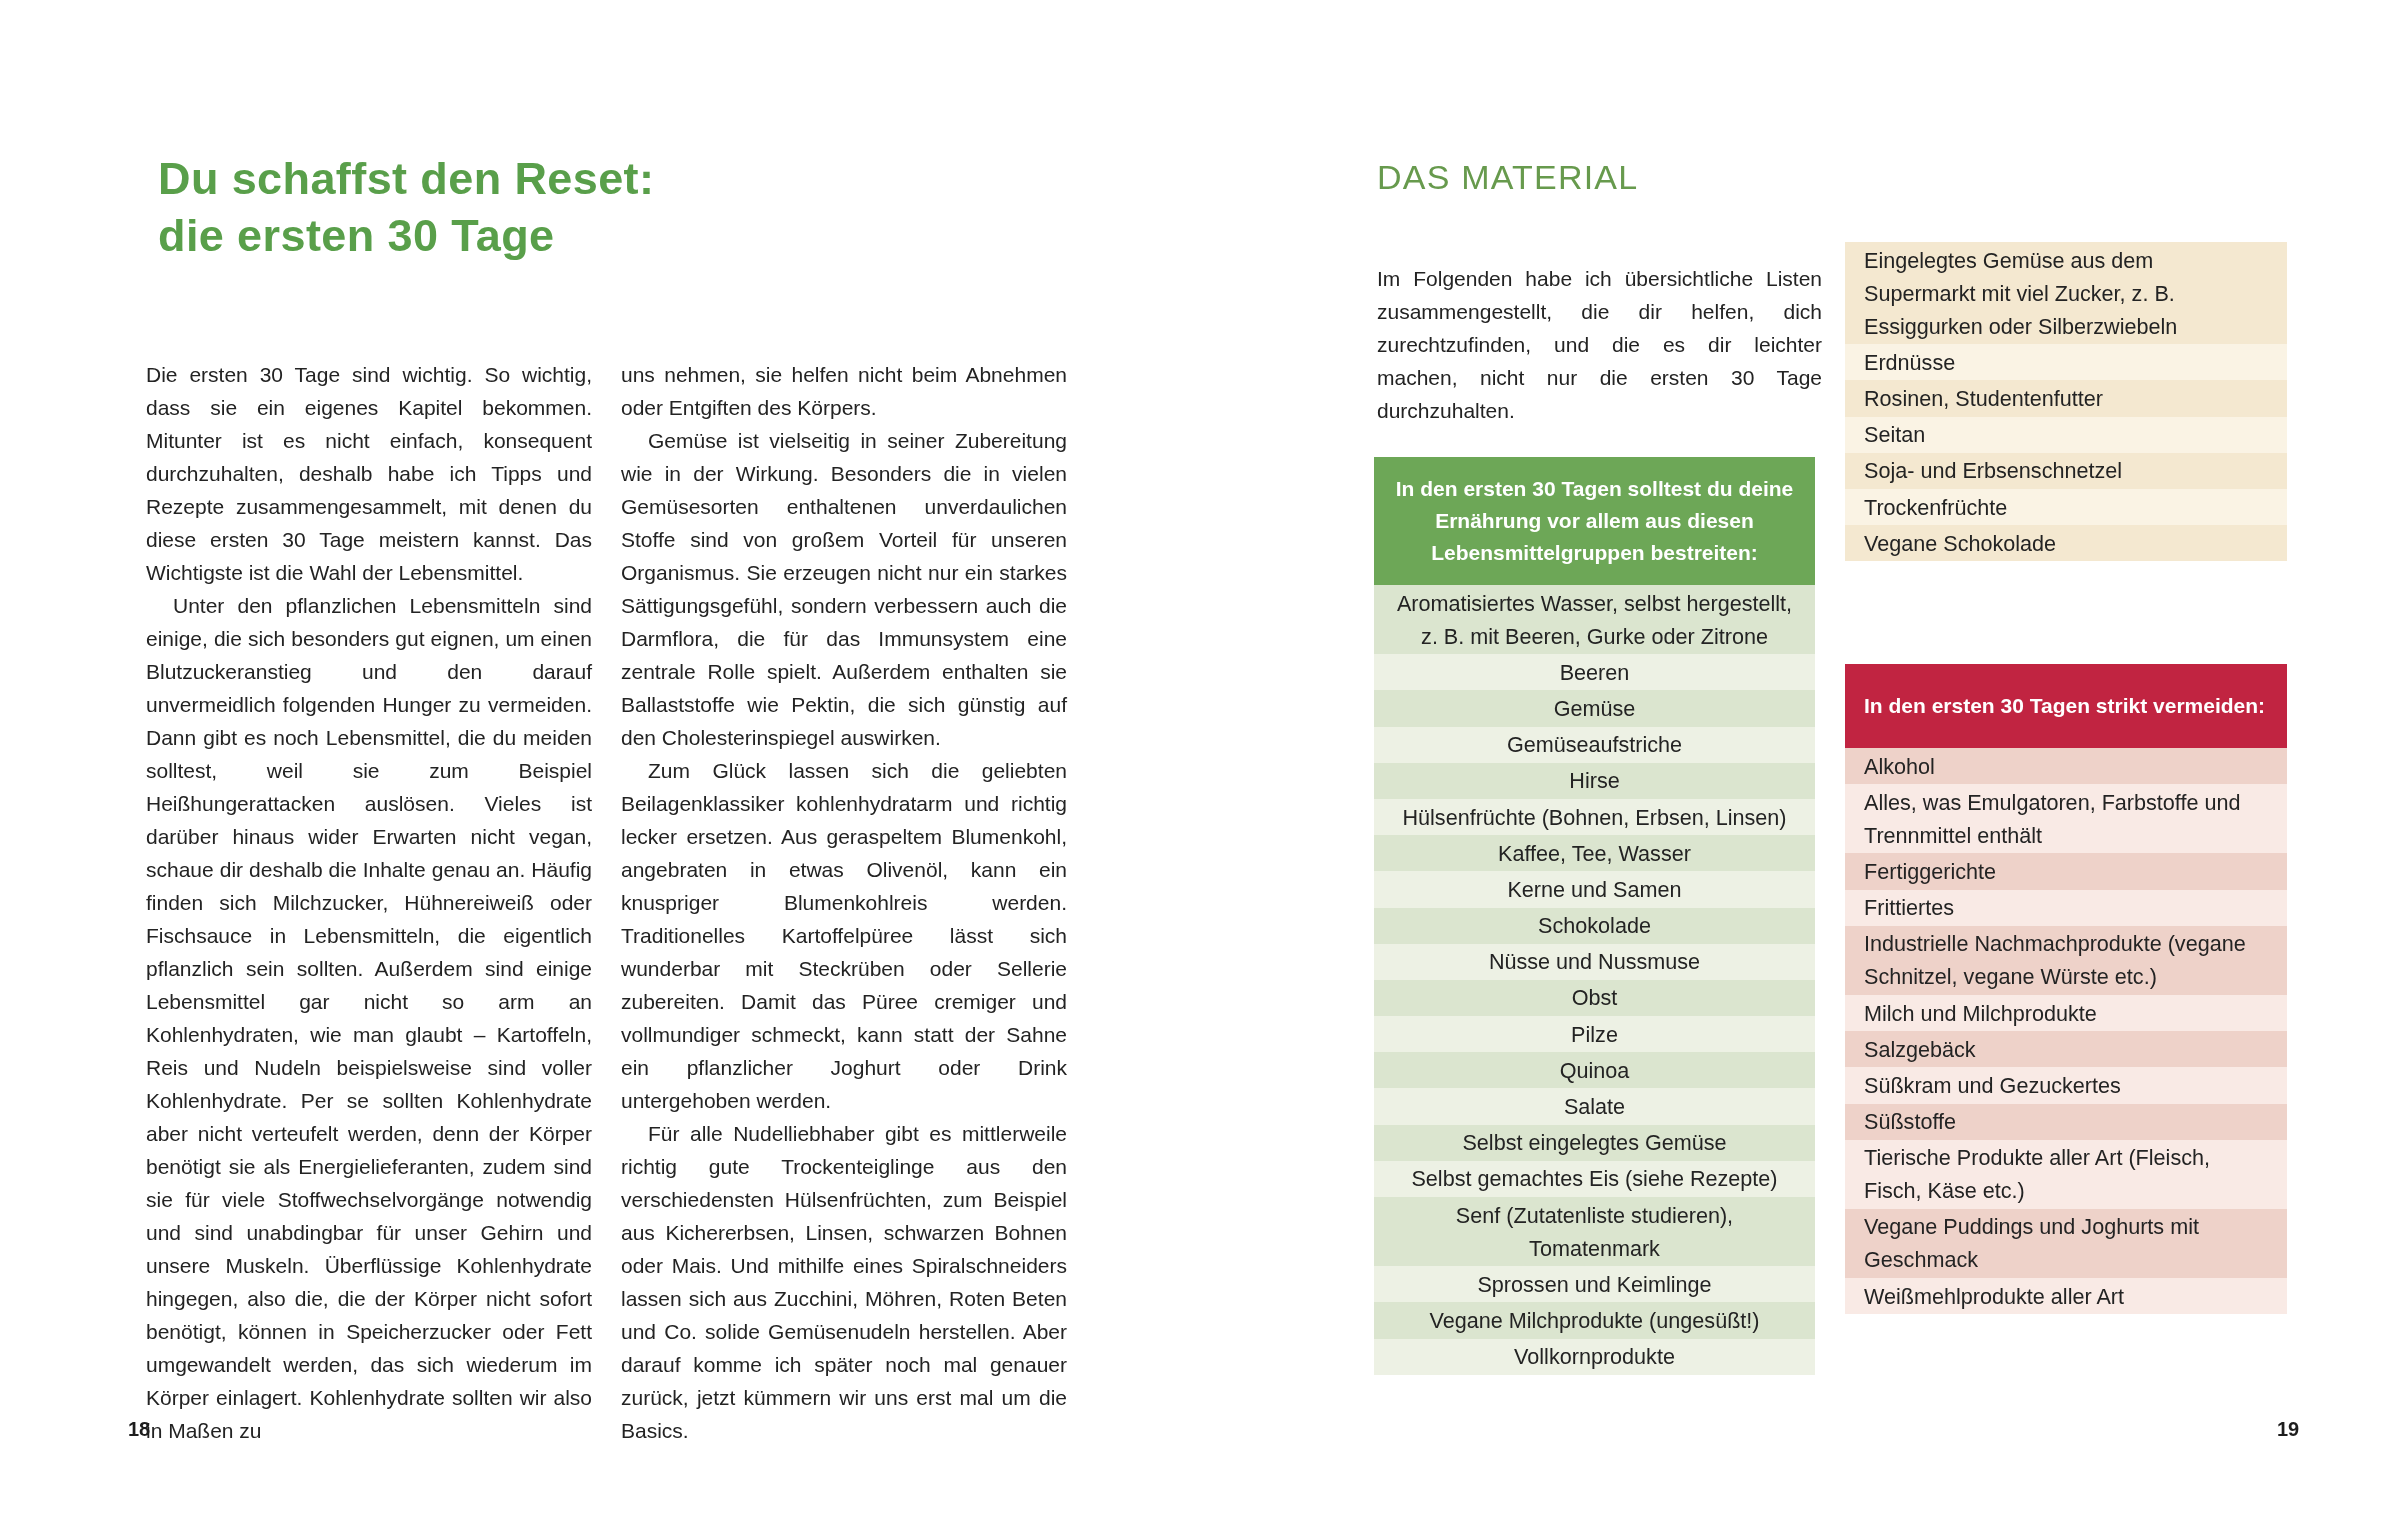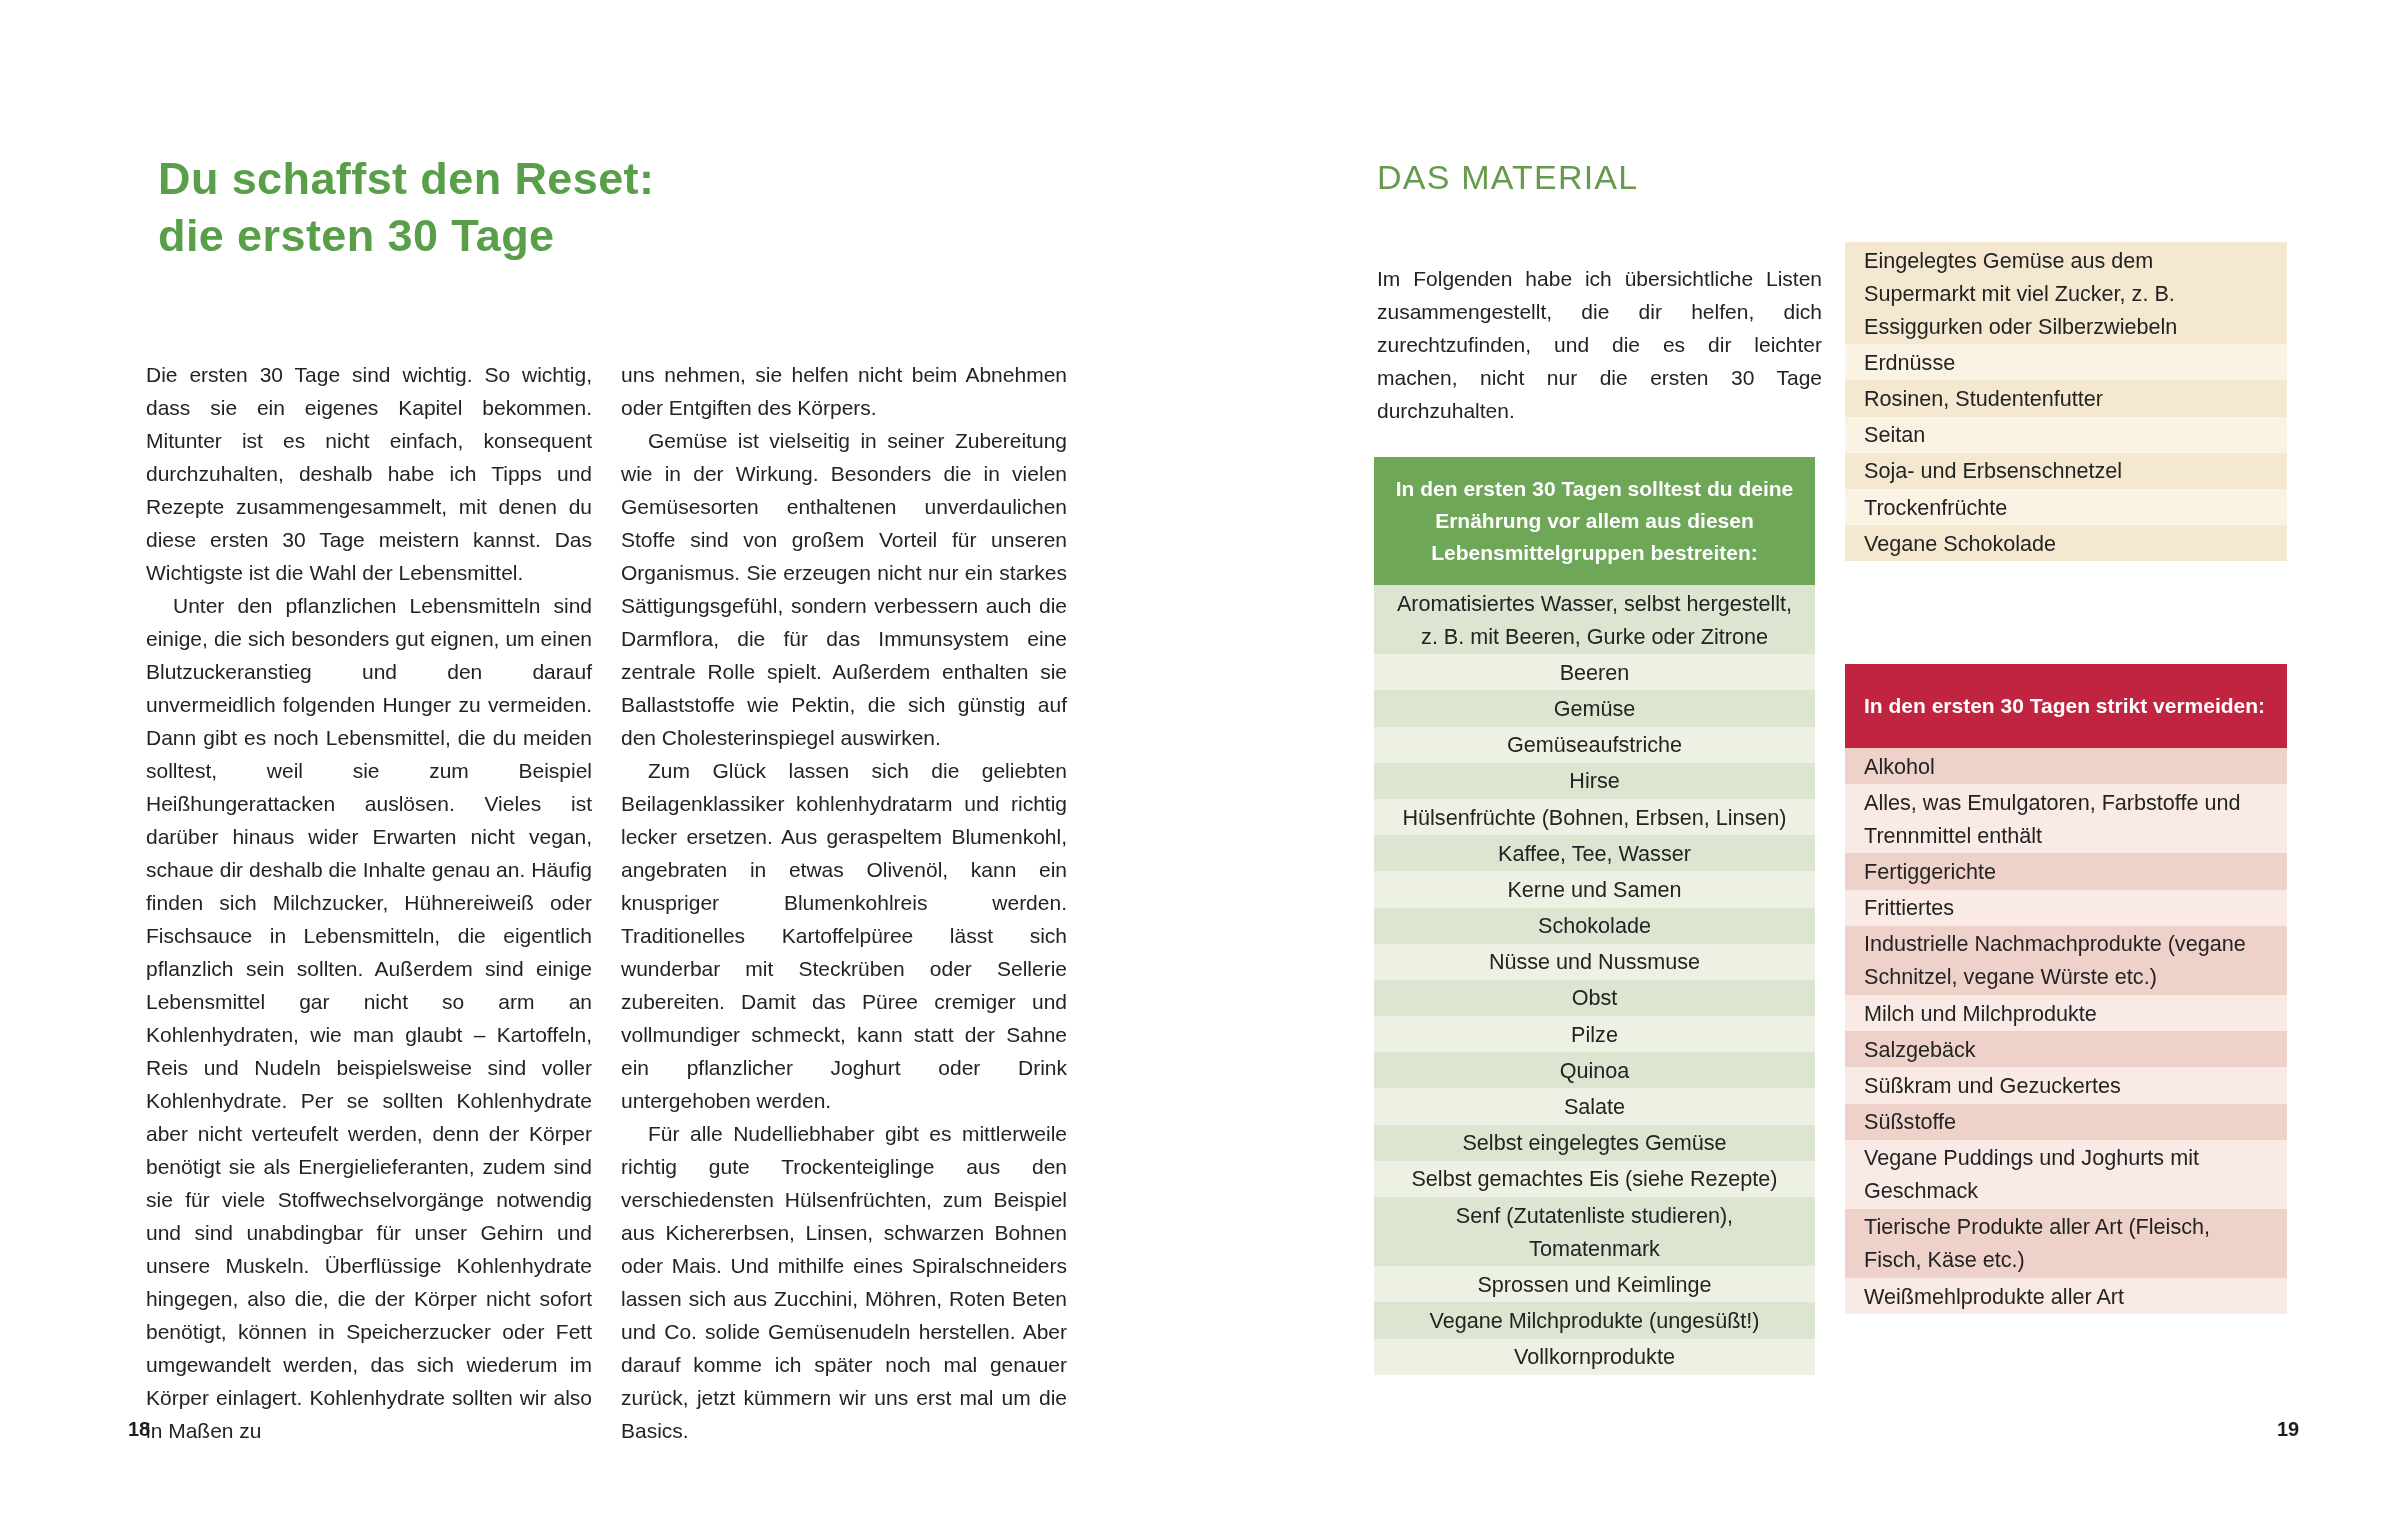--- a/index.html
+++ b/index.html
@@ -158,22 +158,22 @@
 
       <div class="row">Alkohol</div>
           <div class="row">Alles, was Emulgatoren, Farbstoffe und Trennmittel enthält</div>
           <div class="row">Fertiggerichte</div>
           <div class="row">Frittiertes</div>
           <div class="row">Industrielle Nachmachprodukte (vegane Schnitzel, vegane Würste etc.)</div>
           <div class="row">Milch und Milchprodukte</div>
           <div class="row">Salzgebäck</div>
           <div class="row">Süßkram und Gezuckertes</div>
           <div class="row">Süßstoffe</div>
+          <div class="row">Tierische Produkte aller Art (Fleisch, Fisch, Käse etc.)</div>
           <div class="row">Vegane Puddings und Joghurts mit Geschmack</div>
-          <div class="row">Tierische Produkte aller Art (Fleisch, Fisch, Käse etc.)</div>
           <div class="row">Weißmehlprodukte aller Art</div>
         </div>
     </div>
 
     <div class="pagenum pagenum-right">19</div>
   </section>
 
 </div>
 
 

